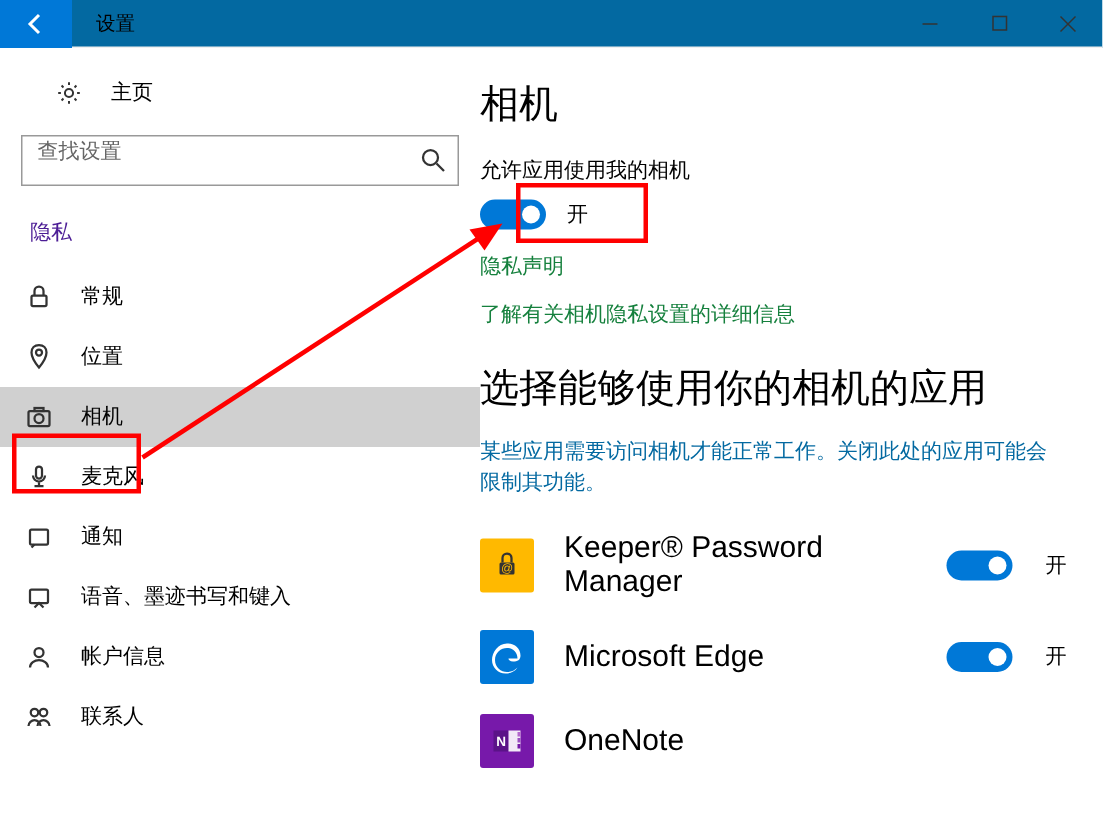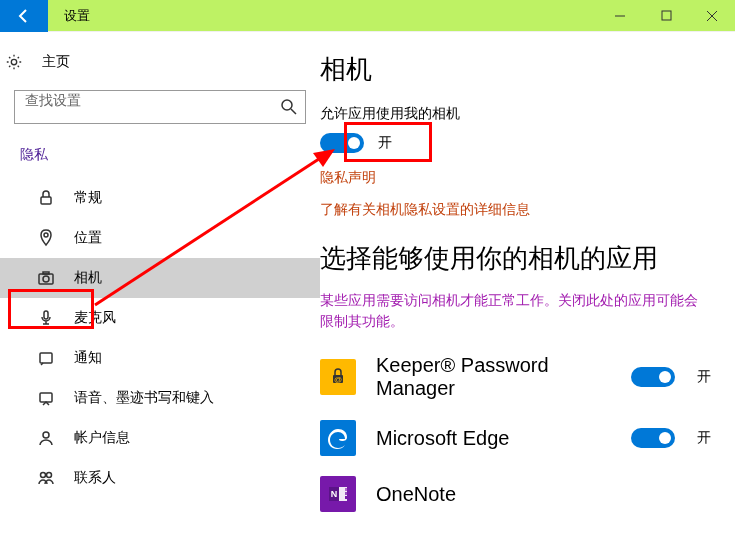--- a/index.html
+++ b/index.html
@@ -1,44 +1,44 @@
 <!DOCTYPE html>
 <html><head>
 <meta charset="utf-8">
 <style>
   * { box-sizing: border-box; margin: 0; padding: 0; }
   body { font-family: "Microsoft YaHei", "Segoe UI", sans-serif; font-size: 14px; color: #000; background: #fff; width: 735px; height: 556px; overflow: hidden; position: relative; }
-  .titlebar { height: 32px; display: flex; align-items: center; background: #bef264; border-bottom: 1px solid #f0f0f0; }
+  .titlebar { height: 32px; display: flex; align-items: center; background: #0369a1; border-bottom: 1px solid #f0f0f0; }
   .back-btn { width: 48px; height: 32px; background: #0078d7; display: flex; align-items: center; justify-content: center; cursor: pointer; }
   .back-btn svg { width: 16px; height: 16px; fill: #fff; }
   .title-text { margin-left: 16px; font-size: 13px; }
   .win-controls { margin-left: auto; display: flex; }
   .win-btn { width: 46px; height: 32px; display: flex; align-items: center; justify-content: center; cursor: pointer; font-size: 14px; }
   .content { display: flex; height: calc(556px - 32px); }
   .sidebar { width: 320px; padding: 20px 0 0 0; overflow-y: auto; position: relative; }
-  .home-row { display: flex; align-items: center; padding: 0 4px; margin-bottom: 18px; }
+  .home-row { display: flex; align-items: center; padding: 0 36px; margin-bottom: 18px; }
   .home-row .icon, .nav-item .icon { width: 20px; height: 20px; display: flex; align-items: center; justify-content: center; margin-right: 18px; }
   .search-wrap { margin: 0 14px 22px 14px; position: relative; }
   .search-input { width: 100%; height: 34px; border: 1px solid #999; padding: 0 40px 15px 10px; font-size: 14px; font-family: inherit; outline: none; }
   .search-input::placeholder { color: #666; }
   .search-icon { position: absolute; right: 8px; top: 8px; width: 18px; height: 18px; }
   .section-label { padding: 0 20px; margin-bottom: 14px; color: #4c1d95; font-size: 14px; }
-  .nav-item { display: flex; align-items: center; padding: 10px 36px; cursor: pointer; position: relative; }
+  .nav-item { display: flex; align-items: center; padding: 10px 16px; cursor: pointer; position: relative; }
   .nav-item.active { background: #d0d0d0; }
   .nav-item .icon svg { width: 18px; height: 18px; fill: none; stroke: #333; stroke-width: 1.5; }
   .main { flex: 1; padding: 20px 24px 0 0; overflow-y: auto; position: relative; }
   .h1 { font-size: 26px; font-weight: 300; margin-bottom: 18px; }
   .body-text { font-size: 14px; margin-bottom: 10px; }
   .toggle-row { display: flex; align-items: center; margin-bottom: 16px; }
   .toggle { width: 44px; height: 20px; border-radius: 10px; background: #0078d7; position: relative; cursor: pointer; }
   .toggle .knob { position: absolute; width: 12px; height: 12px; background: #fff; border-radius: 50%; top: 4px; right: 4px; }
   .toggle-label { margin-left: 14px; font-size: 14px; }
-  .link { color: #c2410c; font-size: 14px; margin-bottom: 14px; cursor: pointer; display: block; }
+  .link { color: #15803d; font-size: 14px; margin-bottom: 14px; cursor: pointer; display: block; }
   .h2 { font-size: 26px; font-weight: 400; margin: 22px 0 14px 0; }
-  .desc { font-size: 14px; color: #a21caf; margin-bottom: 22px; line-height: 1.5; }
+  .desc { font-size: 14px; color: #0369a1; margin-bottom: 22px; line-height: 1.5; }
   .app-row { display: flex; align-items: center; margin-bottom: 20px; }
   .app-icon { width: 36px; height: 36px; margin-right: 20px; display: flex; align-items: center; justify-content: center; border-radius: 2px; }
   .app-name { flex: 1; font-size: 20px; }
   .app-toggle { margin-right: 8px; }
   
   .anno-box { position: absolute; border: 3px solid #ff0000; pointer-events: none; }
   .arrow-svg { position: absolute; pointer-events: none; }
 </style>
 </head>
 <body>

